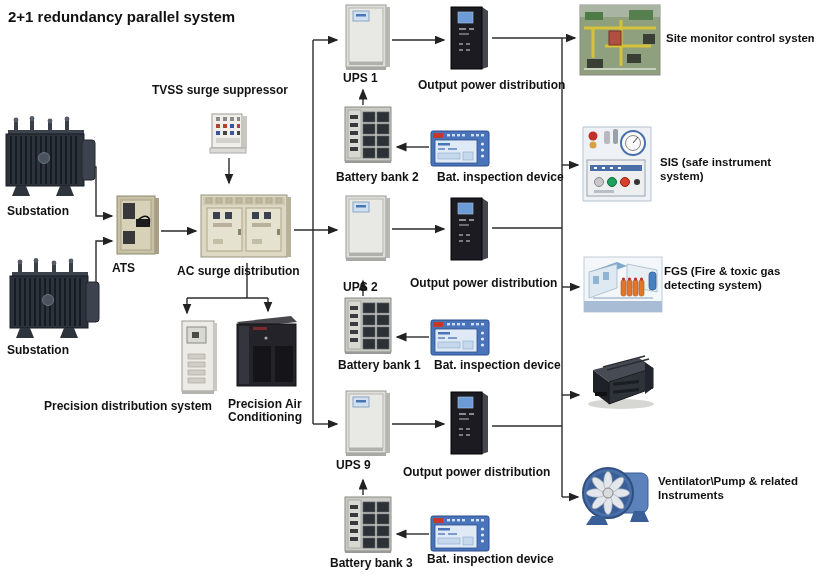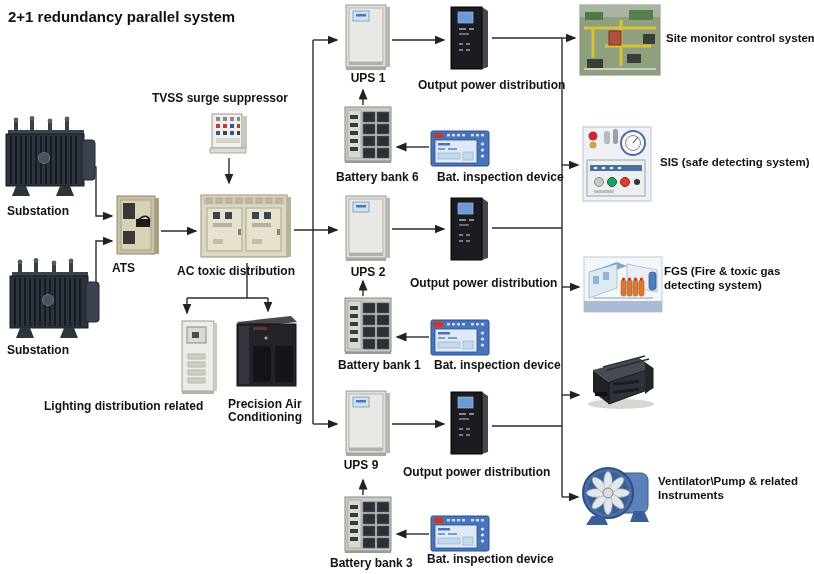--- a/index.html
+++ b/index.html
@@ -1,21 +1,21 @@
 <!DOCTYPE html>
 <html><head>
 <meta charset="utf-8">
 <style>
   html,body{margin:0;padding:0;background:#fff;}
   .canvas{position:relative;width:814px;height:574px;background:#ffffff;overflow:hidden;
           font-family:"Liberation Sans",sans-serif;}
   .title{position:absolute;left:8px;top:8px;font-size:15px;font-weight:bold;color:#111;}
   .lbl{position:absolute;font-weight:bold;font-size:12px;color:#121212;line-height:13px;white-space:nowrap;}
   .lbl.wrap{white-space:normal;}
-  .lbl.c{text-align:center;}
+  .lbl.c{text-align:left;}
   .lbl.r{font-size:11.5px;line-height:14px;white-space:normal;}
   .lbl.r1{white-space:nowrap;}
   .dev{position:absolute;}
   .dev svg{display:block;width:100%;height:100%;}
   .wires{position:absolute;left:0;top:0;}
 </style>
 </head>
 <body>
 
 <div class="canvas">
@@ -515,38 +515,38 @@
         <ellipse cx="37.5" cy="30" rx="10" ry="4.2" fill="#e3e6ea" stroke="#9aa4b2" stroke-width="0.6" transform="rotate(270 26 30)"></ellipse>
         <ellipse cx="37.5" cy="30" rx="10" ry="4.2" fill="#e3e6ea" stroke="#9aa4b2" stroke-width="0.6" transform="rotate(315 26 30)"></ellipse>
         <circle cx="26" cy="30" r="5" fill="#d8dadd" stroke="#888"></circle>
         <polygon points="10,53 22,53 26,62 4,62" fill="#3a5f98"></polygon>
       </svg>
     </div>
 
   <div class="lbl" style="left:7px;top:205px">Substation</div>
   <div class="lbl" style="left:7px;top:344px">Substation</div>
   <div class="lbl" style="left:112px;top:262px">ATS</div>
-  <div class="lbl" style="left:152px;top:92px">TVSS surge suppressor</div>
-  <div class="lbl" style="left:177px;top:265px">AC toxic distribution</div>
-  <div class="lbl" style="left:44px;top:400px">Lighting distribution related</div>
+  <div class="lbl" style="left:152px;top:84px">TVSS surge suppressor</div>
+  <div class="lbl" style="left:177px;top:265px">AC surge distribution</div>
+  <div class="lbl" style="left:44px;top:400px">Precision distribution system</div>
   <div class="lbl wrap" style="left:228px;top:398px;width:96px">Precision Air Conditioning</div>
 
   <div class="lbl c" style="left:343px;top:72px;width:50px">UPS 1</div>
   <div class="lbl" style="left:418px;top:79px">Output power distribution</div>
-  <div class="lbl" style="left:336px;top:171px">Battery bank 6</div>
+  <div class="lbl" style="left:336px;top:171px">Battery bank 2</div>
   <div class="lbl" style="left:437px;top:171px">Bat. inspection device</div>
 
-  <div class="lbl c" style="left:343px;top:266px;width:50px">UPS 2</div>
+  <div class="lbl c" style="left:343px;top:281px;width:50px">UPS 2</div>
   <div class="lbl" style="left:410px;top:277px">Output power distribution</div>
   <div class="lbl" style="left:338px;top:359px">Battery bank 1</div>
   <div class="lbl" style="left:434px;top:359px">Bat. inspection device</div>
 
   <div class="lbl c" style="left:336px;top:459px;width:50px">UPS 9</div>
   <div class="lbl" style="left:403px;top:466px">Output power distribution</div>
   <div class="lbl" style="left:330px;top:557px">Battery bank 3</div>
   <div class="lbl" style="left:427px;top:553px">Bat. inspection device</div>
 
   <div class="lbl r r1" style="left:666px;top:31px">Site monitor control system</div>
-  <div class="lbl r" style="left:660px;top:155px;width:150px">SIS (safe detecting system)</div>
+  <div class="lbl r" style="left:660px;top:155px;width:150px">SIS (safe instrument system)</div>
   <div class="lbl r" style="left:664px;top:264px;width:150px">FGS (Fire &amp; toxic gas detecting system)</div>
   <div class="lbl r" style="left:658px;top:474px;width:162px">Ventilator\Pump &amp; related Instruments</div>
 
 </div>
 
 </body></html>

